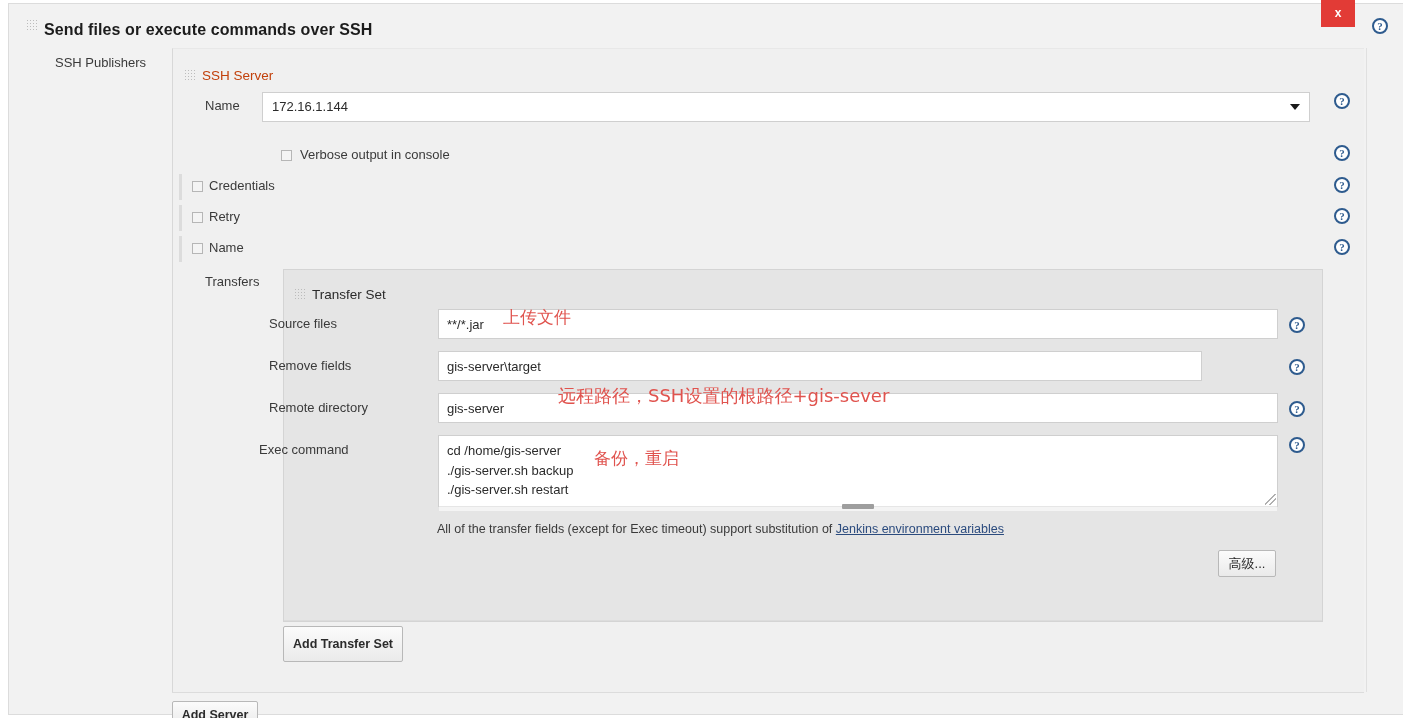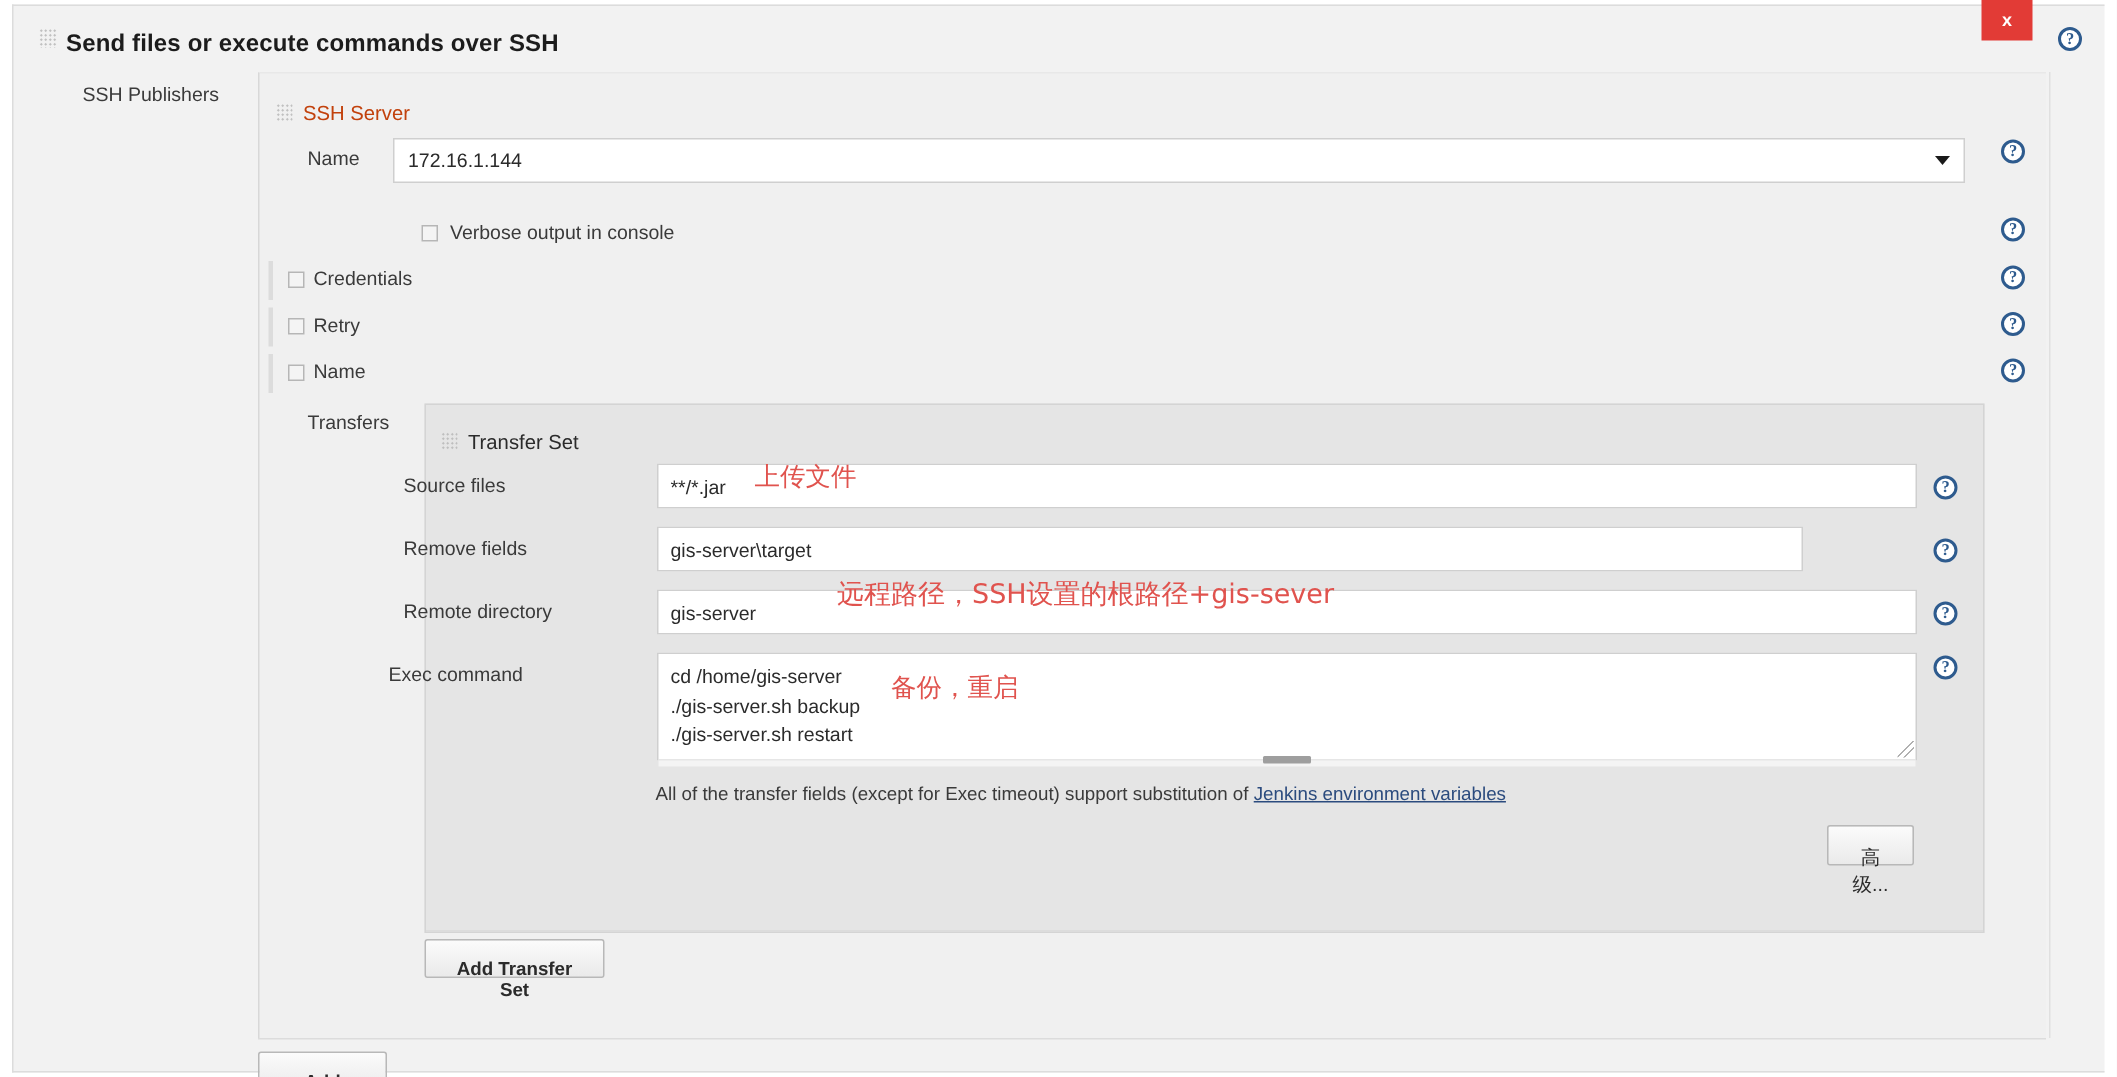--- a/index.html
+++ b/index.html
@@ -344,29 +344,29 @@
     box-sizing: border-box;
     background: linear-gradient(#fbfbfb, #eaeaea);
     border: 1px solid #b8b8b8;
     border-radius: 2px;
     font-family: "Liberation Sans", sans-serif;
     font-size: 12.5px;
     font-weight: bold;
     color: #2b2b2b;
     text-align: center;
     cursor: pointer;
-    padding: 12px;
+    padding: 0;
   }
   #advanced-button {
     left: 1209px; top: 546px; width: 58px; height: 27px;
     font-weight: normal;
     font-size: 13px;
   }
   #add-transfer-set-button {
-    left: 274px; top: 622px; width: 120px; height: 25px;
+    left: 274px; top: 622px; width: 120px; height: 36px;
   }
   #add-server-button {
     left: 163px; top: 697px; width: 86px; height: 27px;
   }
 
   #bottom-divider {
     position: absolute;
     left: 163px;
     top: 688px;
     width: 1192px;

